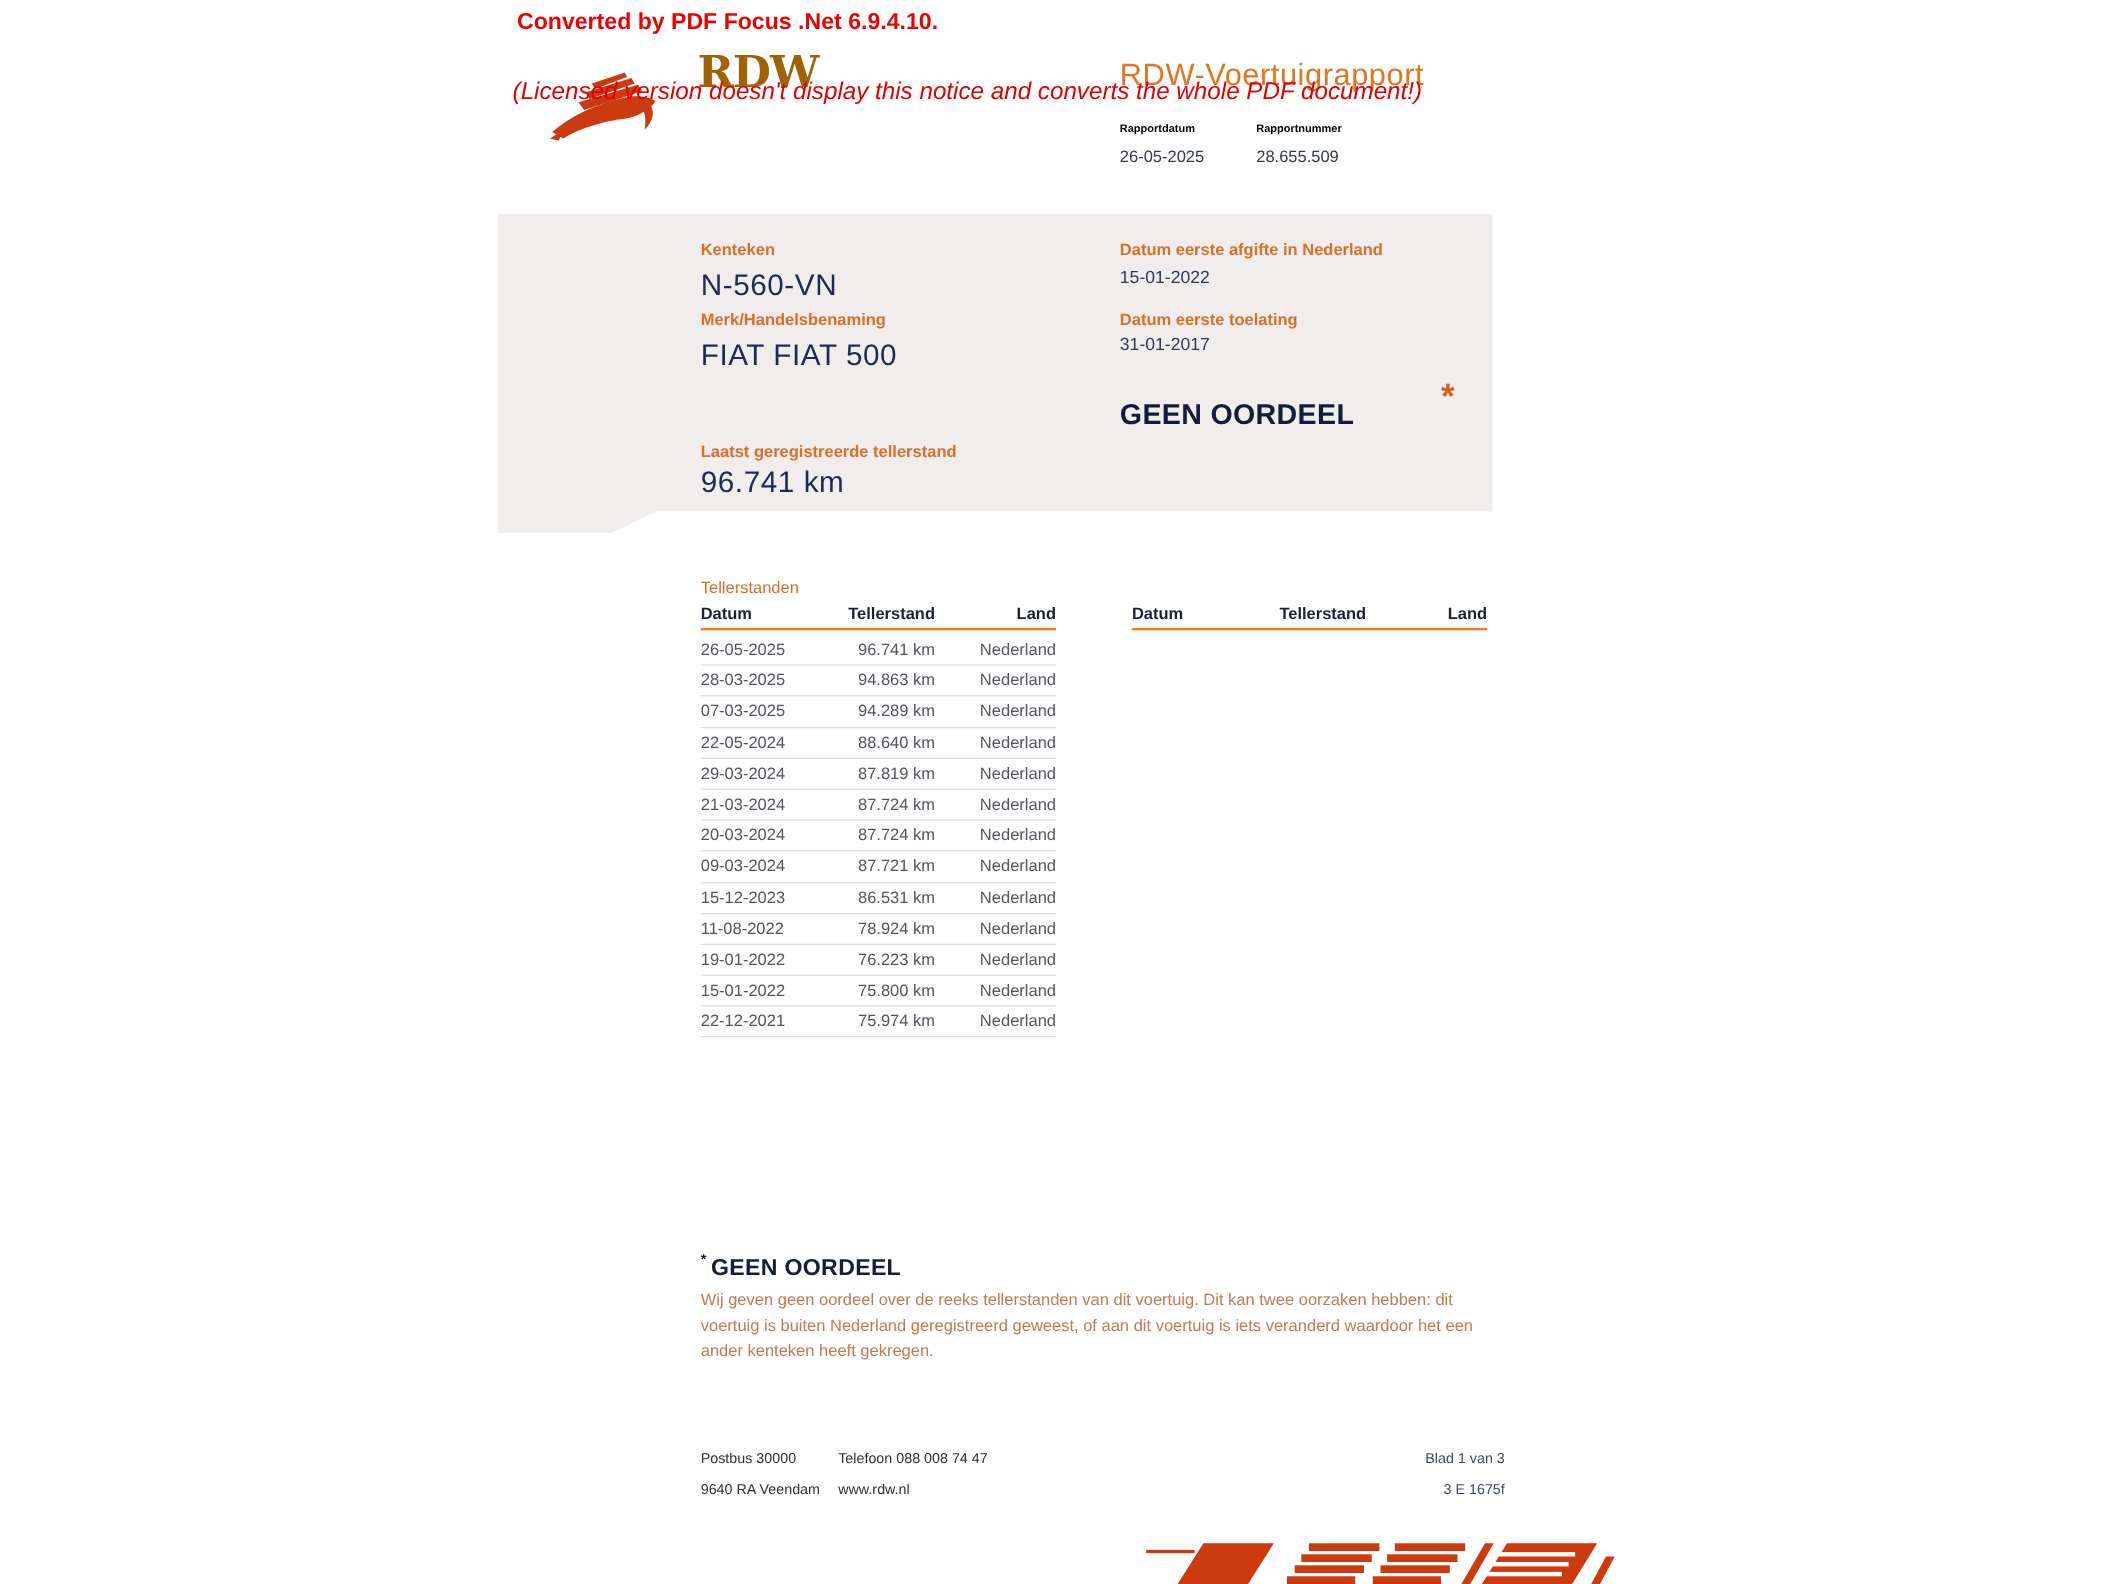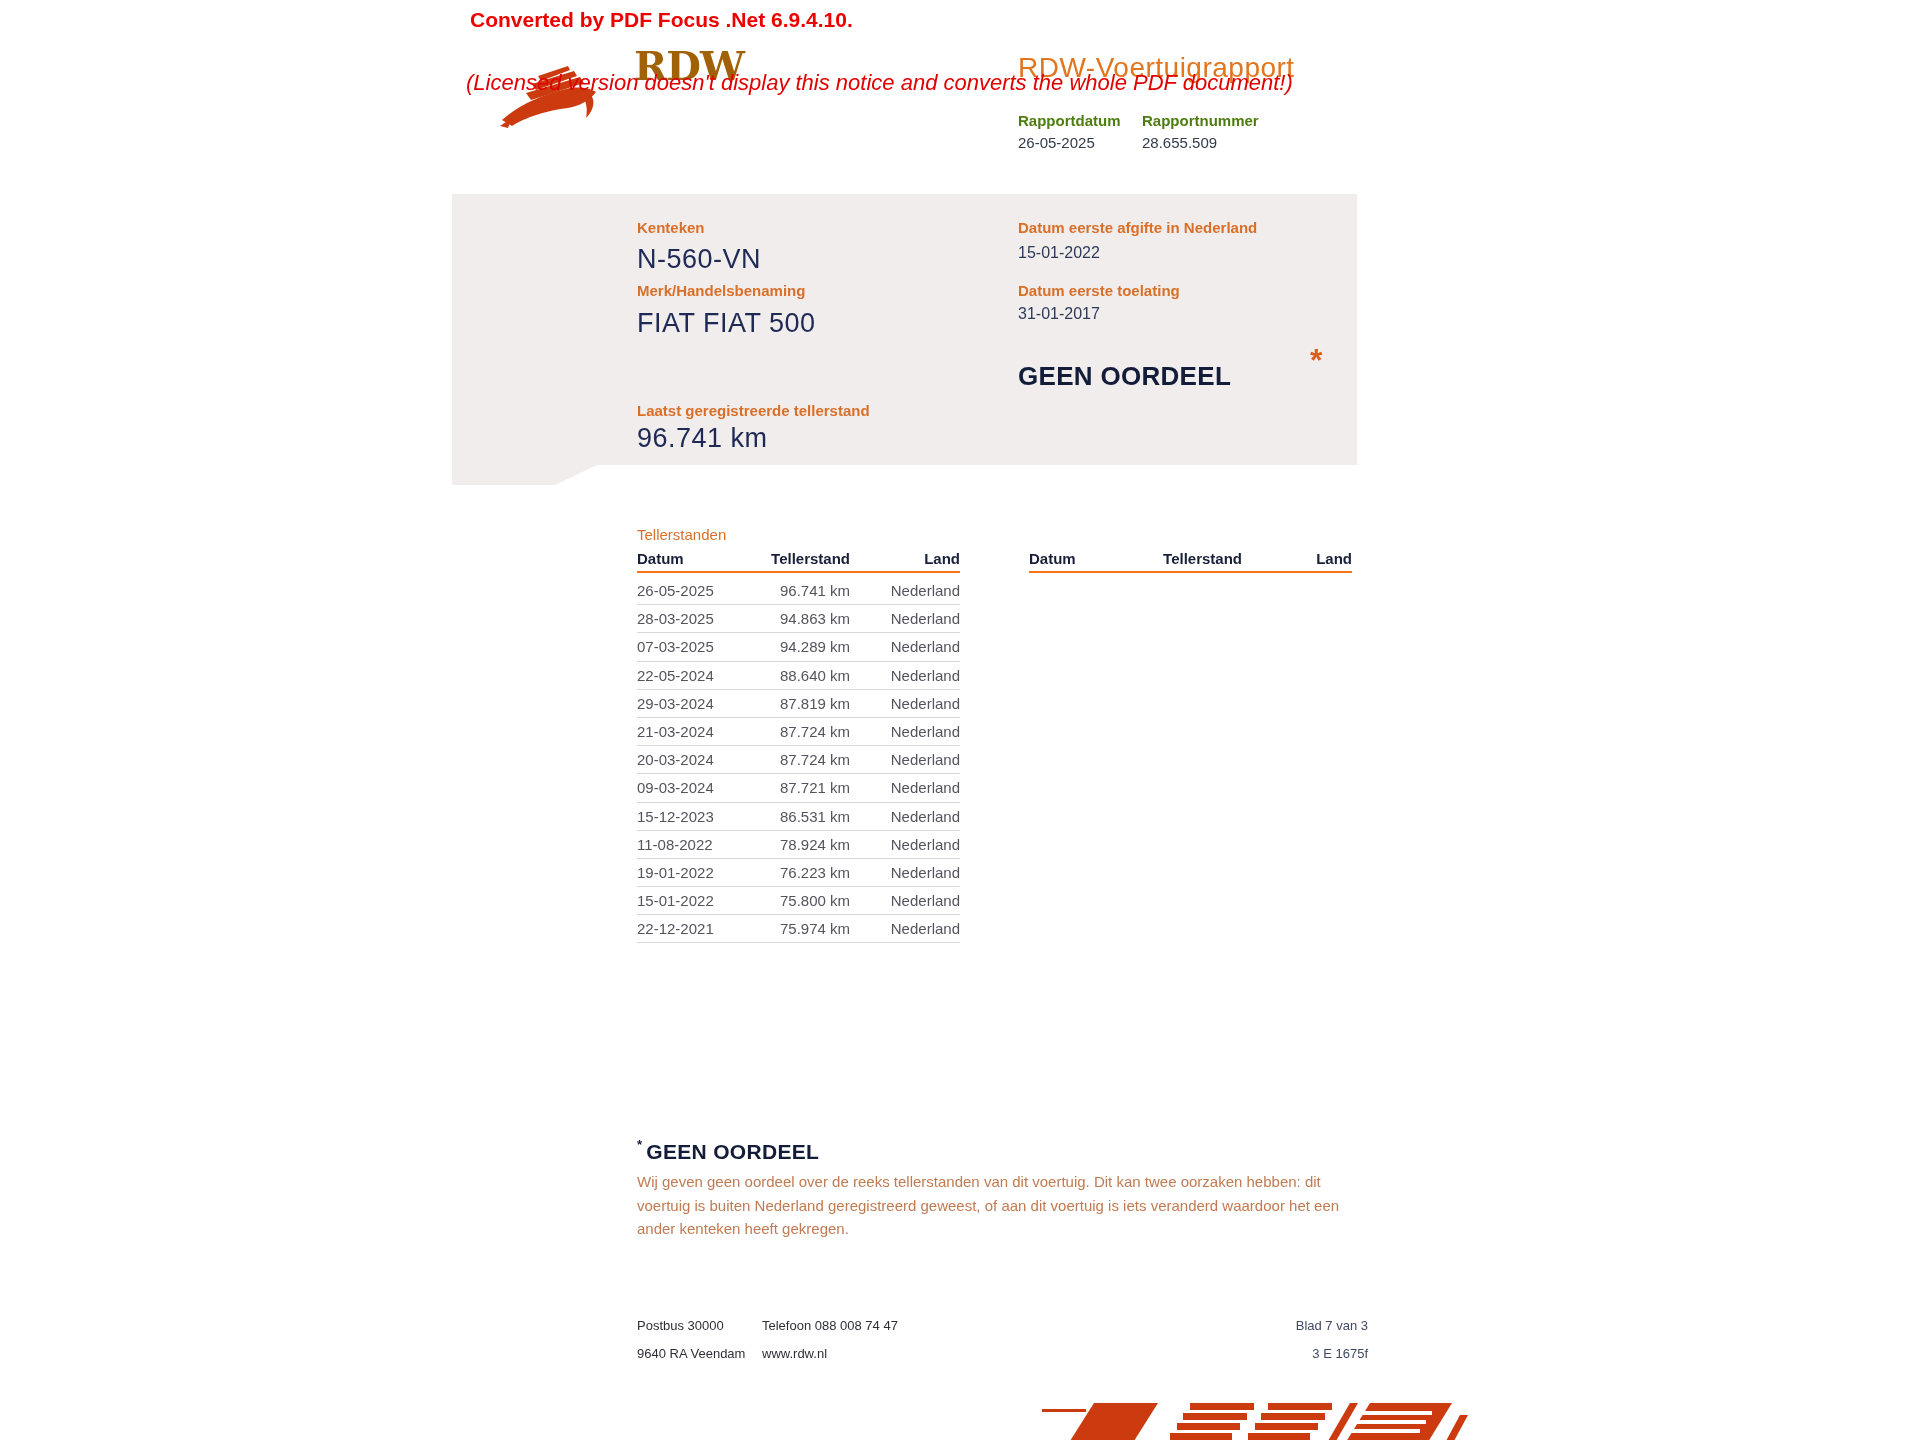--- a/index.html
+++ b/index.html
@@ -13,21 +13,21 @@
   
   .notice1{left:470px;top:8px;font-size:21px;font-weight:bold;color:#ee0000;z-index:6;}
   .notice2{left:466px;top:70px;font-size:22px;font-style:italic;color:#e00000;z-index:6;white-space:nowrap;}
 
   
   .rdw-logo{left:634px;top:42px;font-family:"DejaVu Serif", serif;font-weight:bold;
             font-size:40px;letter-spacing:-1px;color:#a16207;z-index:2;}
   .arrow-svg{left:498px;top:62px;z-index:1;}
   .doc-title{left:1018px;top:52px;font-size:28px;color:#e2761f;letter-spacing:.5px;z-index:1;white-space:nowrap;}
 
-  .meta-label{top:112px;font-size:15px;font-weight:bold;color:#4d7c0f;}
+  .meta-label{top:112px;font-size:10px;font-weight:bold;color:#000000;}
   .meta-value{top:134px;font-size:15px;color:#333a4a;}
   .meta-col1{left:1018px;}
   .meta-col2{left:1142px;}
 
   
   .summary-box{
     left:452px;top:194px;width:905px;height:291px;background:#f0edec;
     clip-path:polygon(0 0,905px 0,905px 271px,145px 271px,103px 291px,0 291px);
   }
   .sum-label{font-size:15px;font-weight:bold;color:#d96f28;position:absolute;}
@@ -208,21 +208,21 @@
 <div class="abs footnote-text">
     <div>Wij geven geen oordeel over de reeks tellerstanden van dit voertuig. Dit kan twee oorzaken hebben: dit</div>
     <div>voertuig is buiten Nederland geregistreerd geweest, of aan dit voertuig is iets veranderd waardoor het een</div>
     <div>ander kenteken heeft gekregen.</div>
   </div>
 
 <div class="abs foot foot-c1 foot-r1">Postbus 30000</div>
 <div class="abs foot foot-c1 foot-r2">9640 RA Veendam</div>
 <div class="abs foot foot-c2 foot-r1">Telefoon 088 008 74 47</div>
 <div class="abs foot foot-c2 foot-r2">www.rdw.nl</div>
-<div class="abs foot foot-right foot-r1">Blad 7 van 3</div>
+<div class="abs foot foot-right foot-r1">Blad 1 van 3</div>
 <div class="abs foot foot-right foot-r2">3 E 1675f</div>
 
 <svg class="abs bottom-art" width="432" height="40" viewBox="0 0 432 40">
   <g fill="#cc3a10">
     <rect x="2" y="7" width="44" height="3"></rect>
     <polygon points="54,1 118,1 94,39 30,39"></polygon>
     <rect x="150" y="1" width="64" height="7"></rect>
     <rect x="143" y="11" width="64" height="7"></rect>
     <rect x="137" y="21" width="63" height="7"></rect>
     <rect x="130" y="31" width="62" height="7"></rect>

